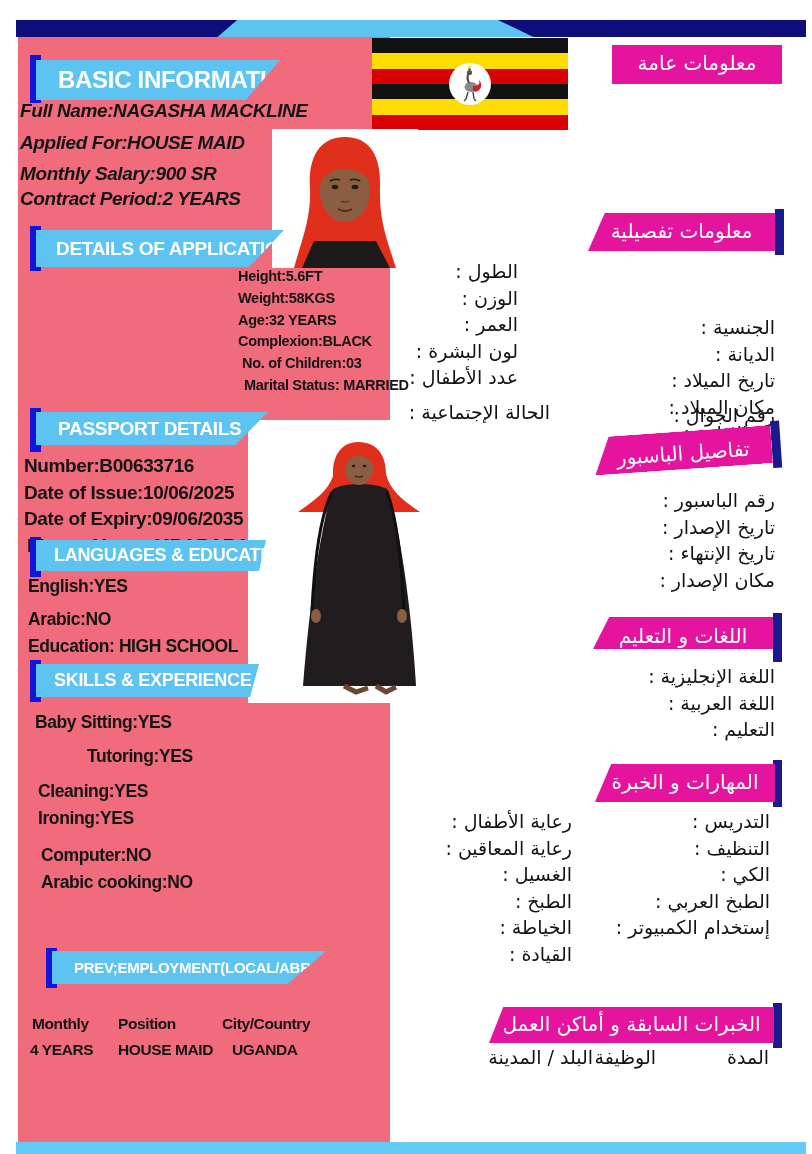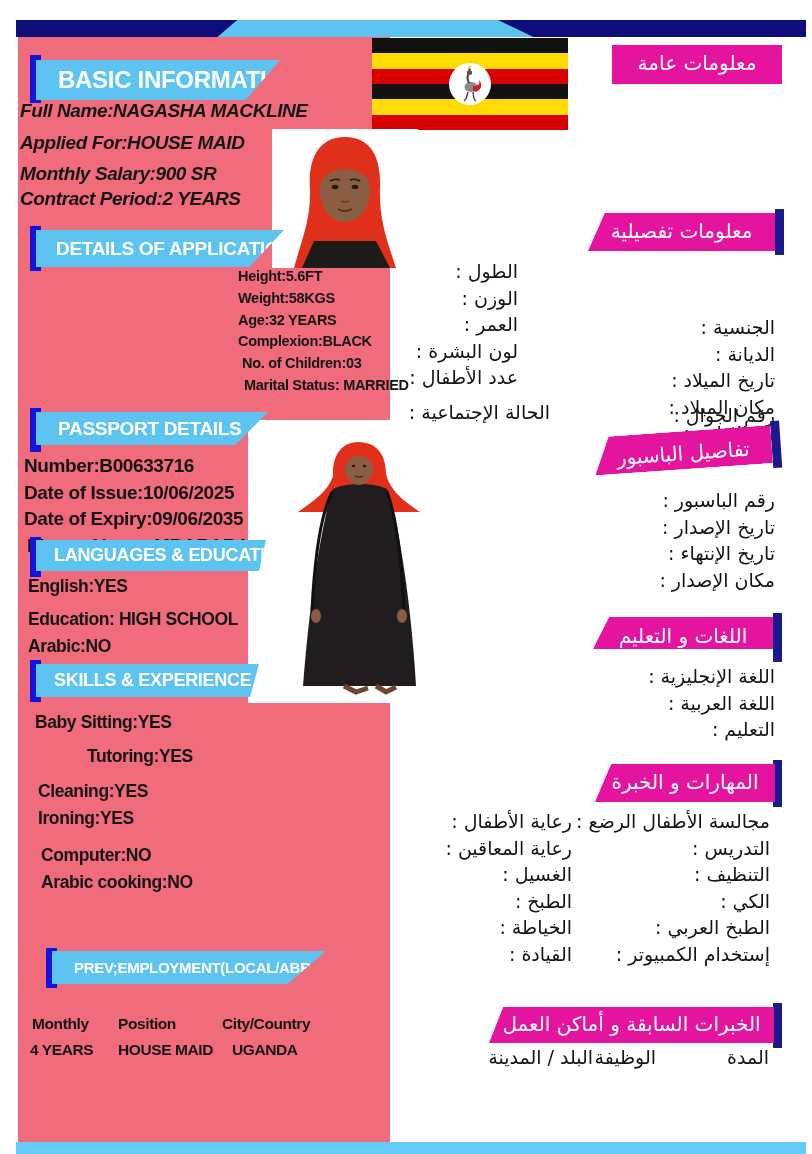--- a/index.html
+++ b/index.html
@@ -205,22 +205,22 @@
     <div class="r">Date of Expiry:09/06/2035</div>
     <div class="r">Place of Issue:MBARARA</div>
   </div>
 
   <div class="lb b-lang" style="left:30px;top:537px;">
     <span class="lb-bar"></span>
     <span class="lb-body">LANGUAGES &amp; EDUCATION</span>
   </div>
   <div class="rows en lang-rows">
     <div class="r">English:YES</div>
+    <div class="r">Arabic:NO</div>
     <div class="r">Education: HIGH SCHOOL</div>
-    <div class="r">Arabic:NO</div>
   </div>
 
   <div class="lb b-skills" style="left:30px;top:660px;">
     <span class="lb-bar"></span>
     <span class="lb-body">SKILLS &amp; EXPERIENCE</span>
   </div>
   <div class="rows en sk1-rows">
     <div class="r">Baby Sitting:YES</div>
     <div class="r">Tutoring:YES</div>
     <div class="r">Cleaning:YES</div>
@@ -284,21 +284,20 @@
     <div class="r">اللغة الإنجليزية :</div>
     <div class="r">اللغة العربية :</div>
     <div class="r">التعليم :</div>
   </div>
 
   <div class="mb m-arskills" style="left:595px;top:760px;width:187px;height:50px;">
     <span class="mb-bar"></span>
     <span class="mb-body">المهارات و الخبرة</span>
   </div>
   <div class="ar-rows ar" style="right:42px;top:808px;">
-    <div class="r">مجالسة الأطفال الرضع :</div>
     <div class="r">التدريس :</div>
     <div class="r">التنظيف :</div>
     <div class="r">الكي :</div>
     <div class="r">الطبخ العربي :</div>
     <div class="r">إستخدام الكمبيوتر :</div>
   </div>
   <div class="ar-rows ar" style="right:240px;top:808px;">
     <div class="r">رعاية الأطفال :</div>
     <div class="r">رعاية المعاقين :</div>
     <div class="r">الغسيل :</div>

